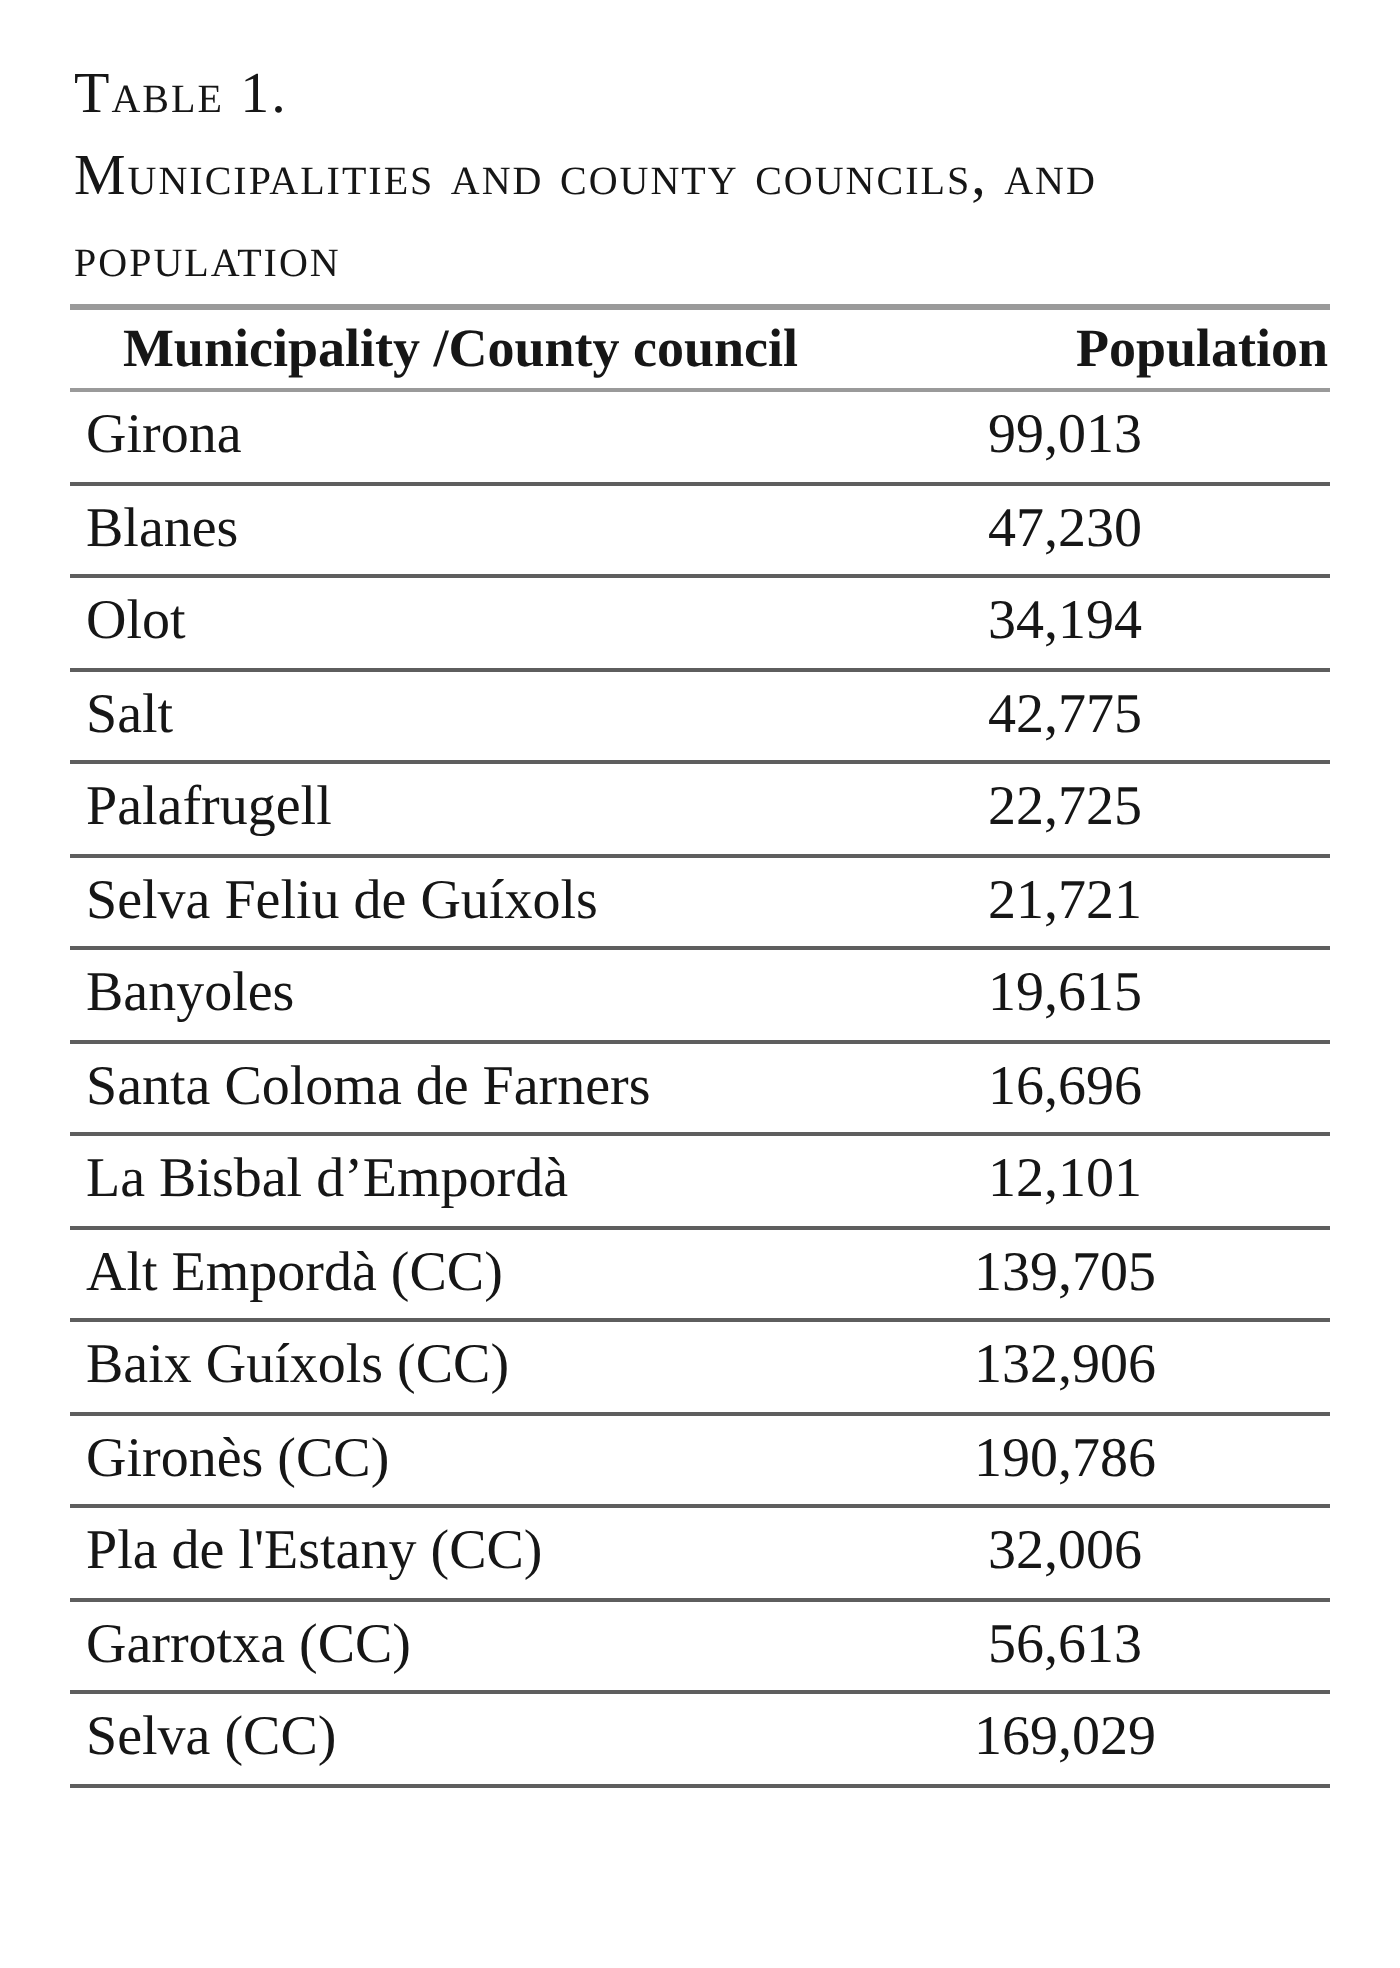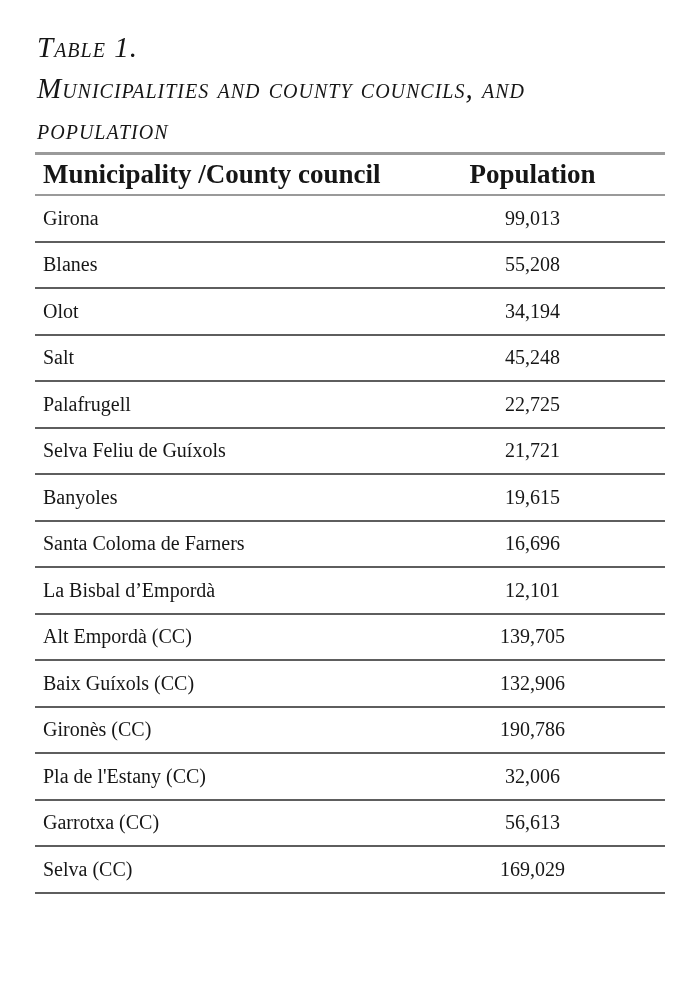--- a/index.html
+++ b/index.html
@@ -19,42 +19,42 @@
     width: 700px;
     height: 984px;
     padding: 27px 35px 0 35px;
   }
   .caption {
     font-variant: small-caps;
     font-size: 29px;
     line-height: 41px;
     letter-spacing: 1px;
     padding-left: 2px;
-    font-style: italic;
   }
   .caption-line {
     white-space: nowrap;
   }
   table.data-table {
     width: 630px;
     table-layout: fixed;
     border-collapse: collapse;
     border-top: 3px solid var(--rule-light, #9a9a9a);
     margin-top: 2px;
   }
   table.data-table thead th {
     height: 37px;
     font-size: 27px;
     font-weight: bold;
     border-bottom: 2.5px solid var(--rule-light, #9a9a9a);
     vertical-align: middle;
+    text-align: right;
   }
   table.data-table tbody td {
     height: 42.5px;
-    font-size: 20px;
+    font-size: 28px;
     border-bottom: 2px solid var(--rule-dark, #5e5e5e);
     vertical-align: middle;
   }
   .col-name {
     width: 356px;
     text-align: left;
     padding-left: 8px;
   }
   .col-pop {
     text-align: center;
@@ -78,29 +78,29 @@
         <th class="col-pop">Population</th>
       </tr>
     </thead>
     <tbody>
         <tr>
           <td class="col-name">Girona</td>
           <td class="col-pop">99,013</td>
         </tr>
         <tr>
           <td class="col-name">Blanes</td>
-          <td class="col-pop">55,208</td>
+          <td class="col-pop">47,230</td>
         </tr>
         <tr>
           <td class="col-name">Olot</td>
           <td class="col-pop">34,194</td>
         </tr>
         <tr>
           <td class="col-name">Salt</td>
-          <td class="col-pop">45,248</td>
+          <td class="col-pop">42,775</td>
         </tr>
         <tr>
           <td class="col-name">Palafrugell</td>
           <td class="col-pop">22,725</td>
         </tr>
         <tr>
           <td class="col-name">Selva Feliu de Guíxols</td>
           <td class="col-pop">21,721</td>
         </tr>
         <tr>

